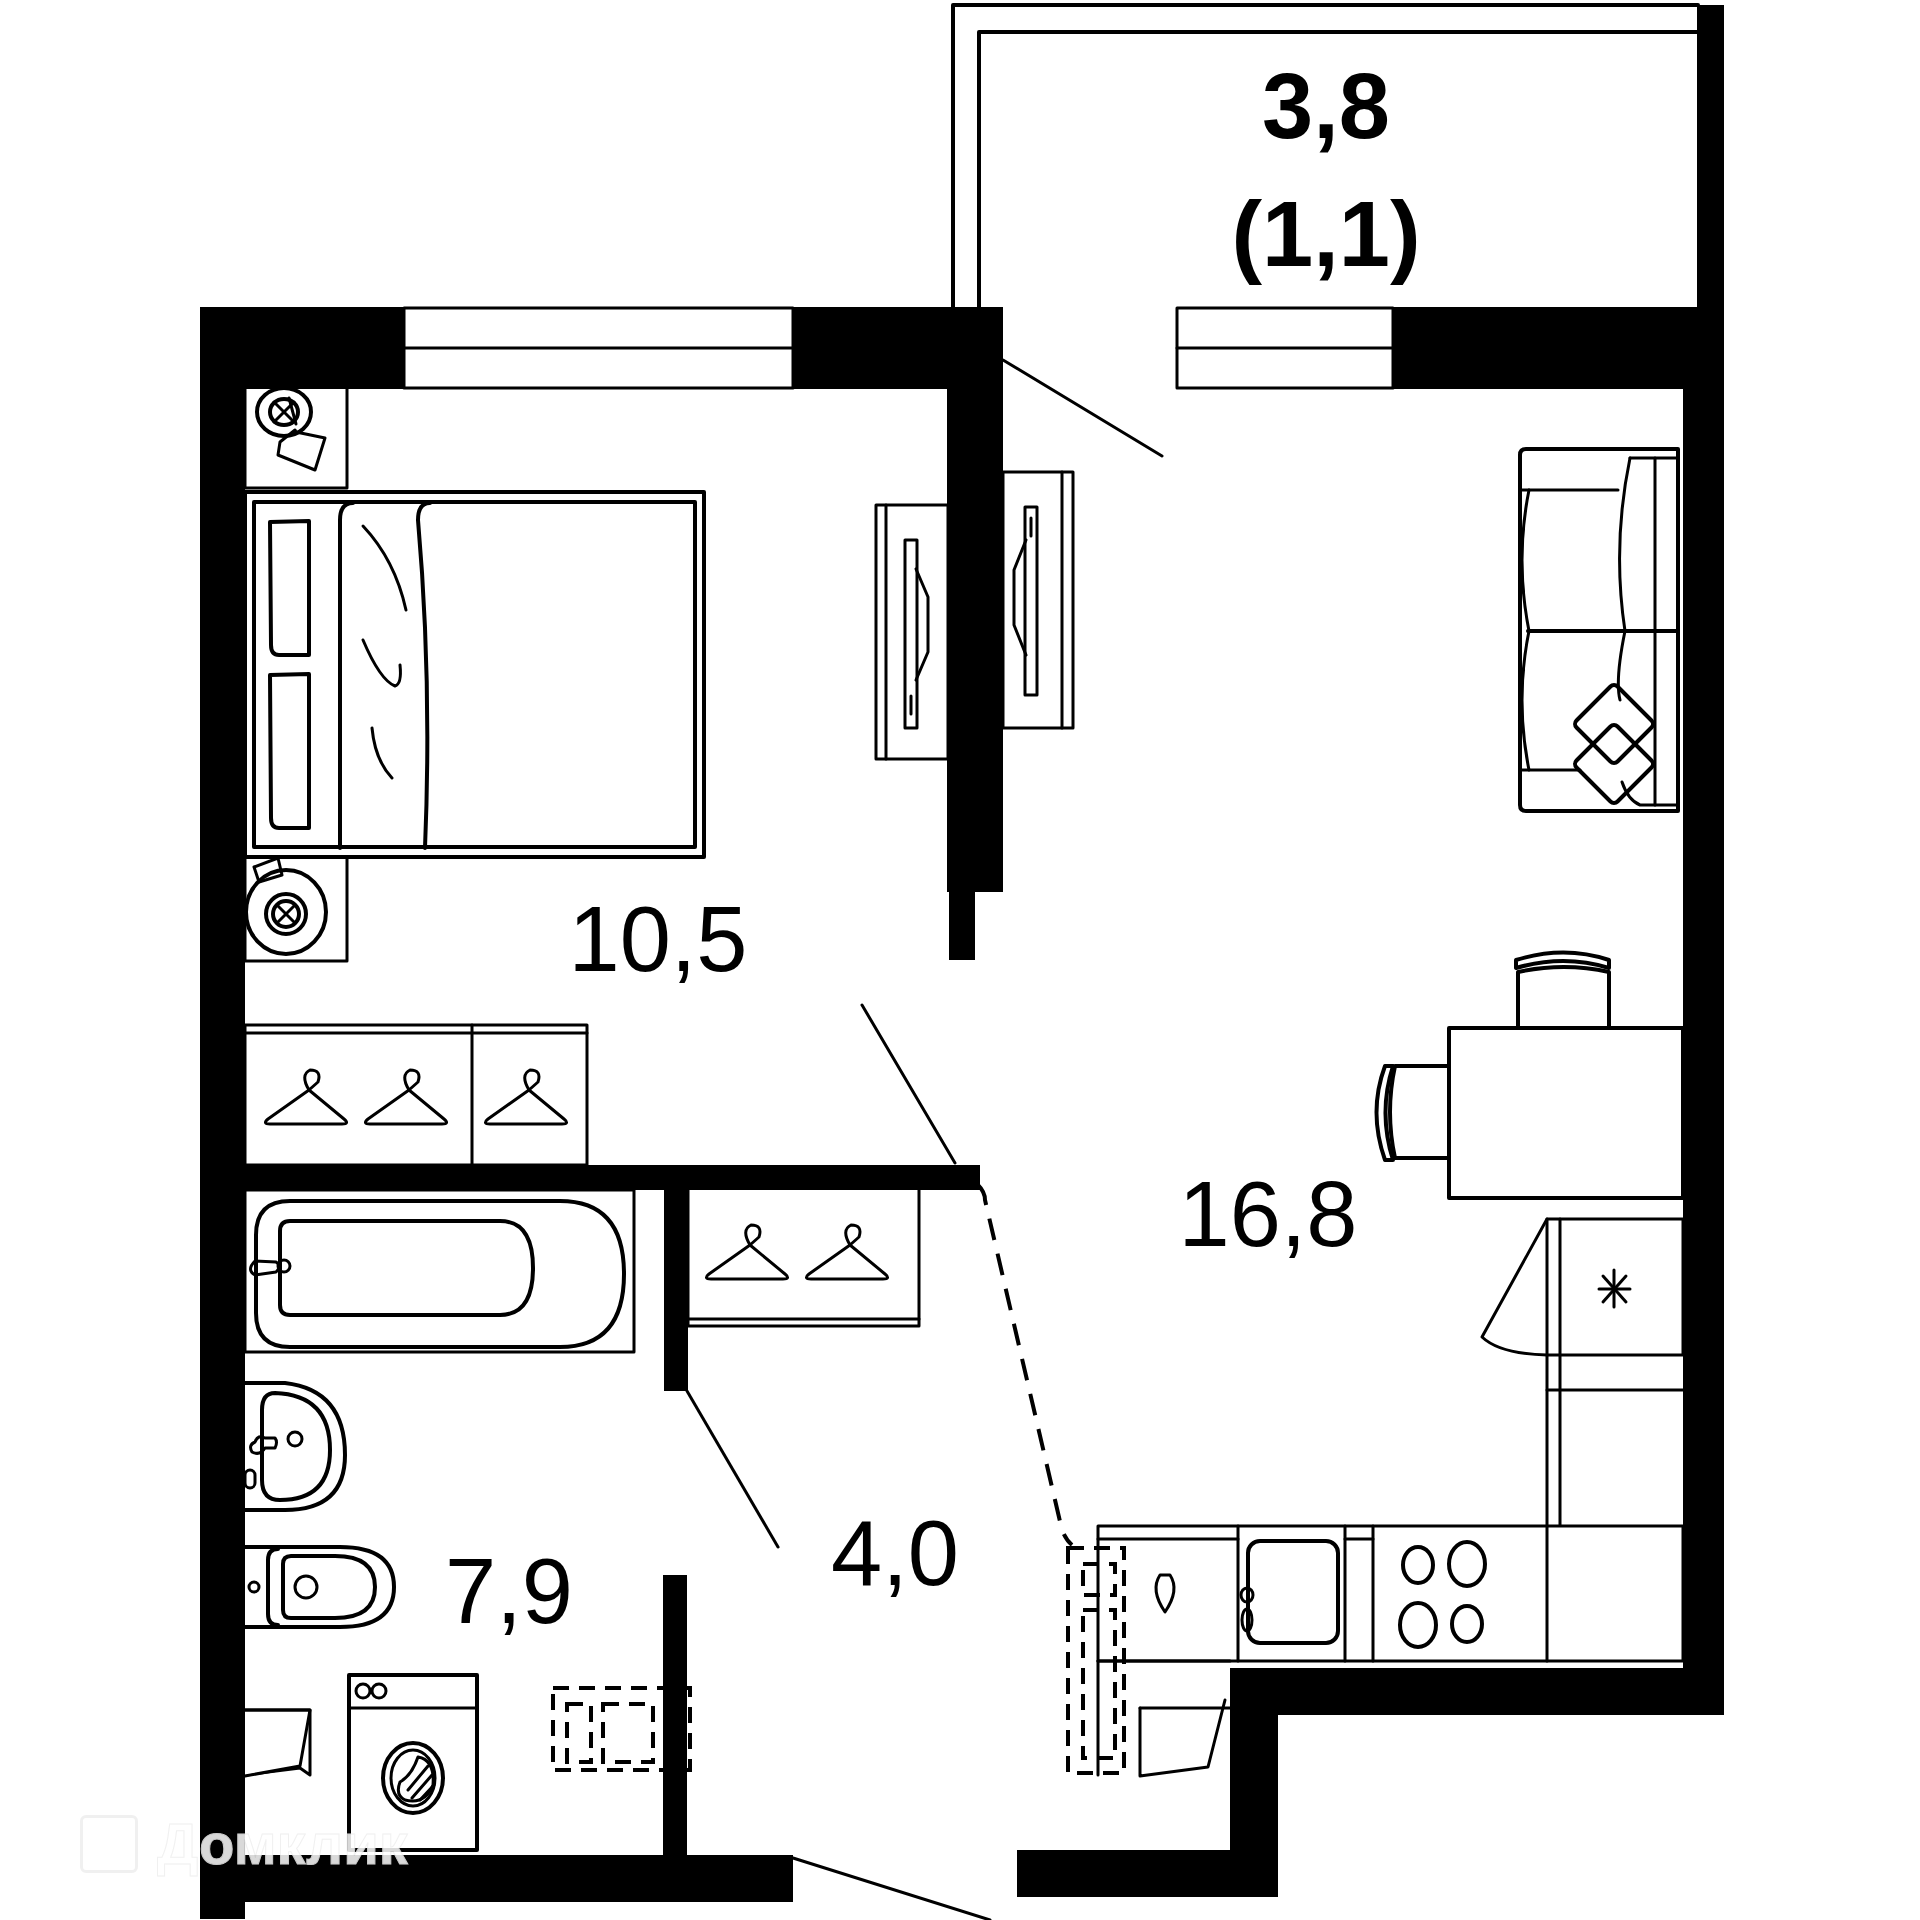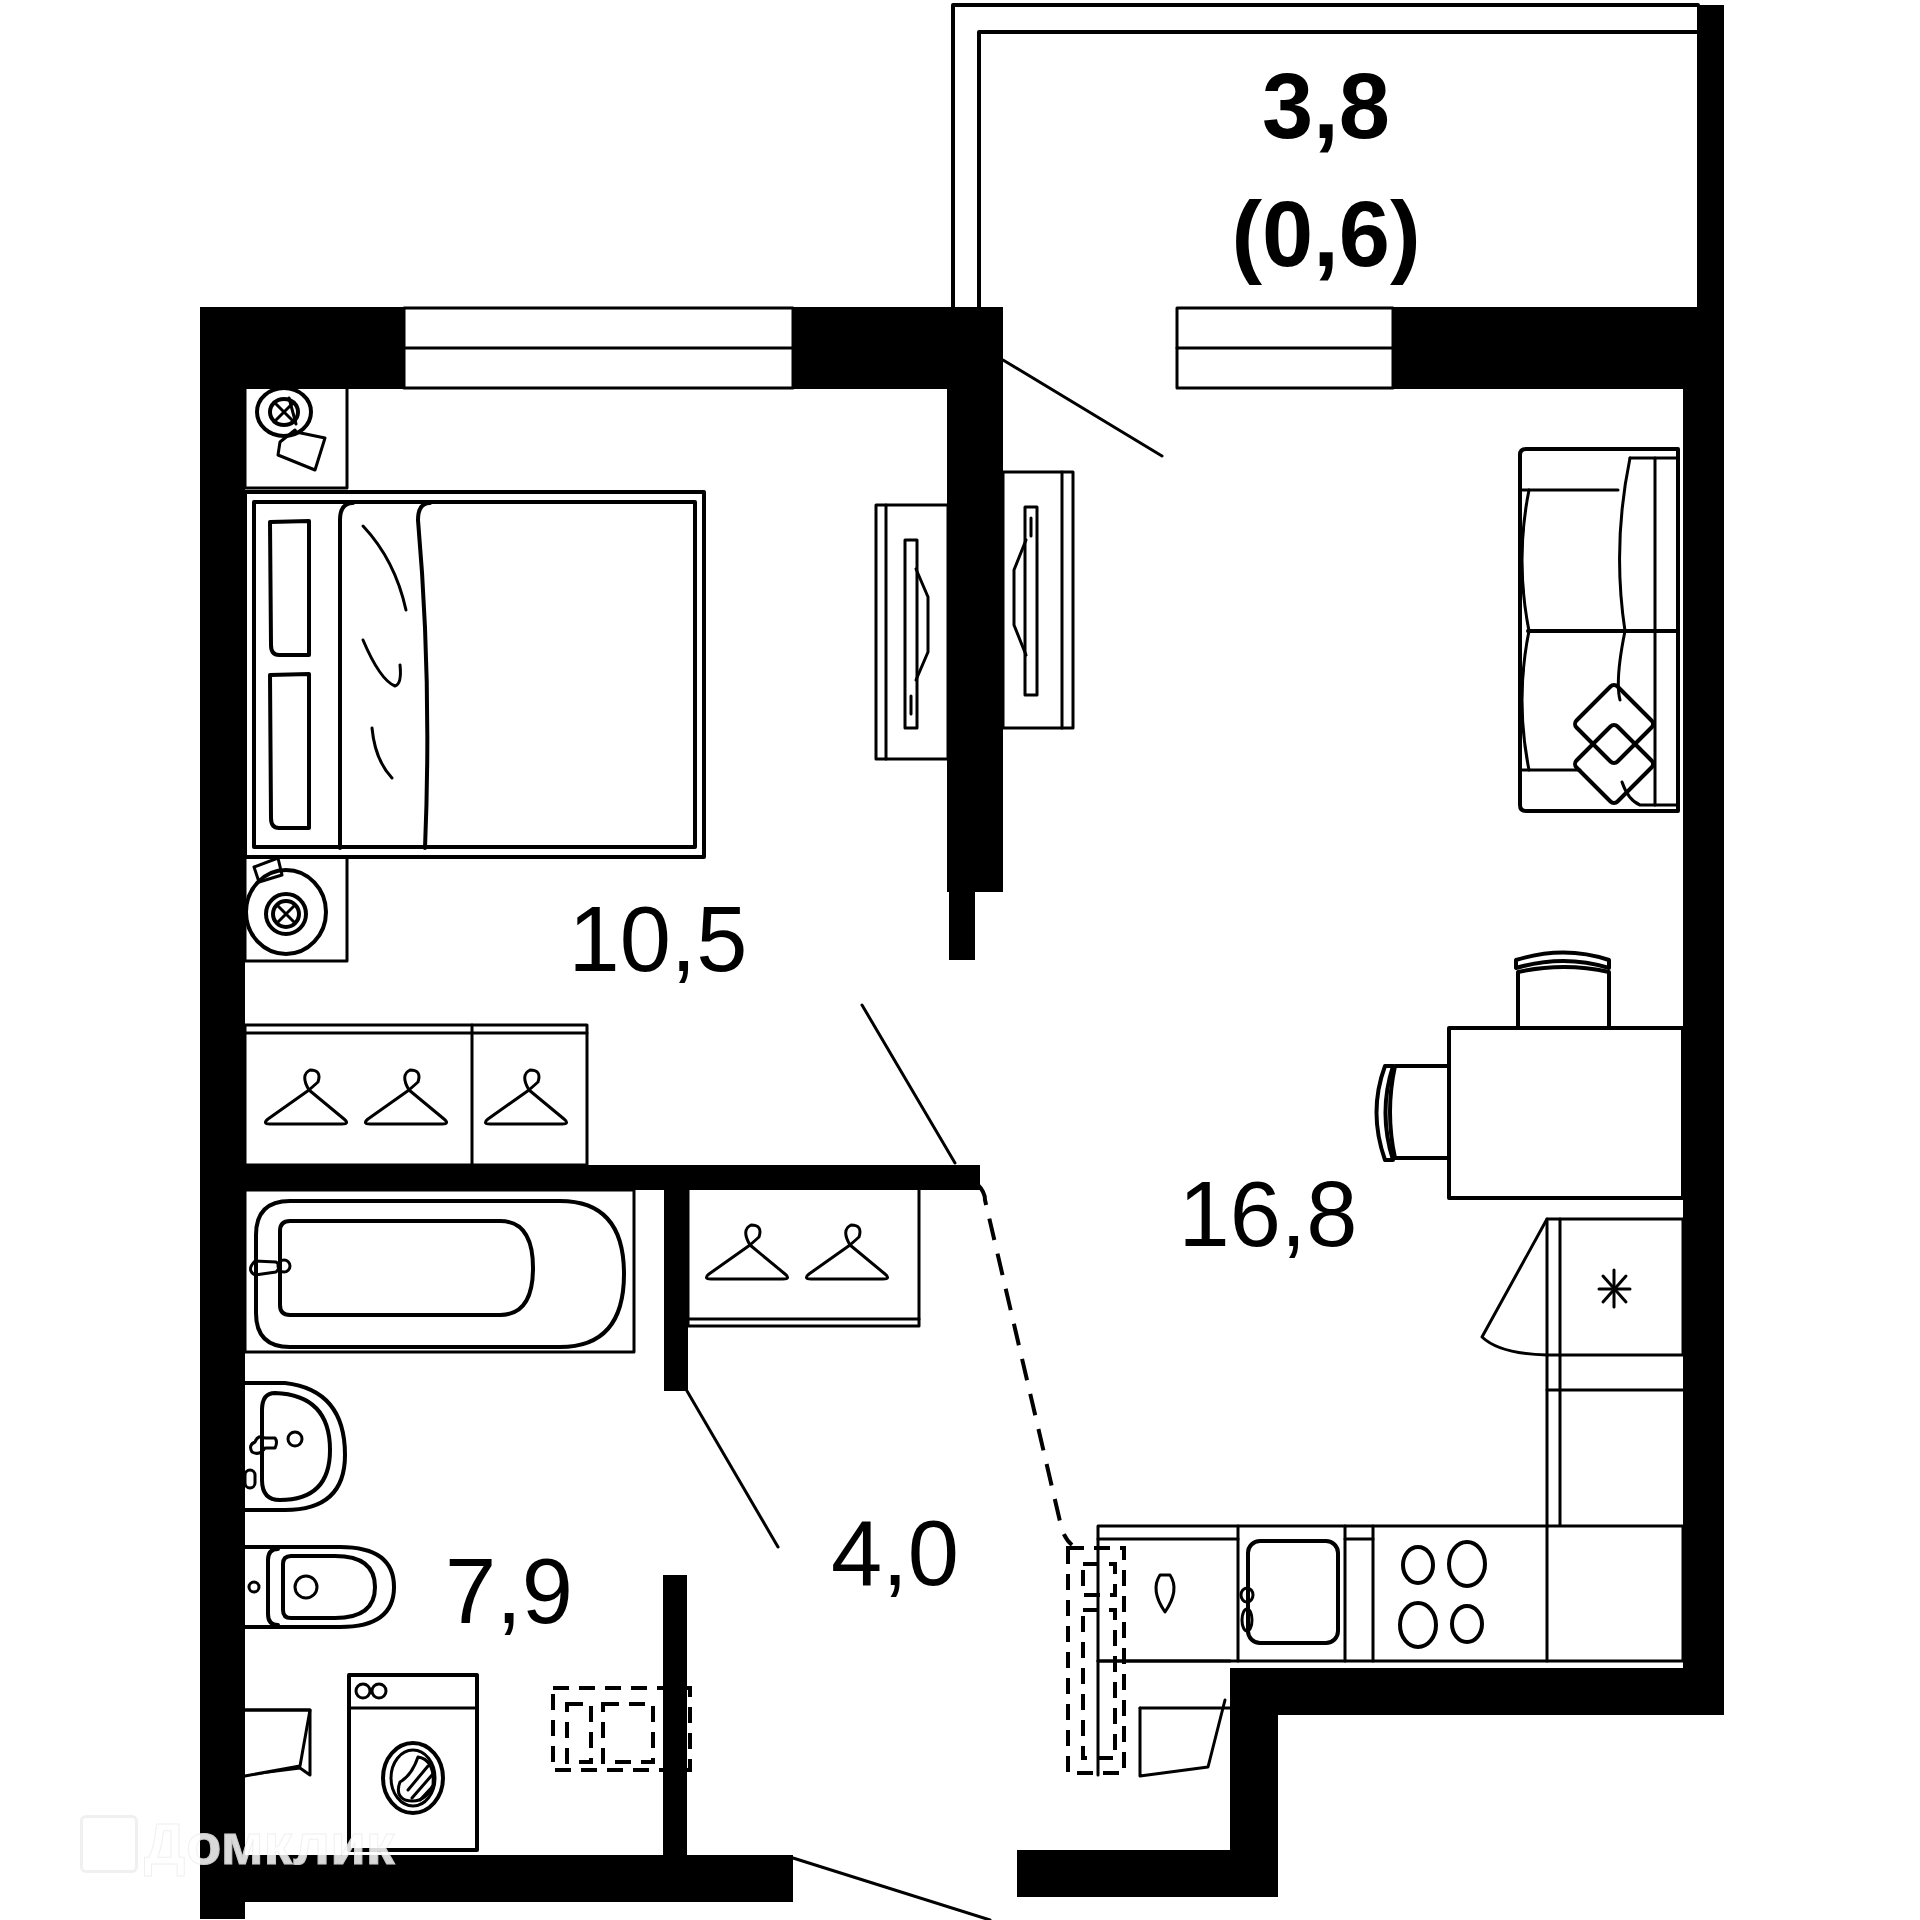--- a/index.html
+++ b/index.html
@@ -23,21 +23,21 @@
     }
     .watermark {
       position: absolute;
       left: 80px; top: 1810px;
       font-family: "Liberation Sans", sans-serif;
       font-size: 58px;
       font-weight: bold;
       color: #ffffff;
       -webkit-text-stroke: 1px #eeeeee;
       opacity: 0.85;
-      display: flex; align-items: center; gap: 6px;
+      display: flex; align-items: center; gap: 19px;
     }
     .watermark .logo {
       width: 58px; height: 58px;
       border: 3px solid #eeeeee; border-radius: 6px;
       box-sizing: border-box;
     }
   </style>
 </head>
 <body>
 
@@ -272,21 +272,21 @@
   </g>
   <g>
     <polyline class="thin" points="245,1710 310,1710 310,1775 300,1768 245,1775"></polyline>
     <polygon class="white" points="245,1712 305,1712 295,1766 245,1775"></polygon>
     <polyline class="thin" points="245,1710 310,1710 300,1766 245,1776"></polyline>
   </g>
 </svg>
 
 <div class="area-label" style="left:1326px; top:60px;font-weight:bold;">
   <div>3,8</div>
-  <div style="margin-top:36px;">(0,6)</div>
+  <div style="margin-top:36px;">(1,1)</div>
 </div>
 <div class="area-label" style="left:658px; top:893px;">10,5</div>
 <div class="area-label" style="left:1232px; top:1168px;margin-left:36px;">16,8</div>
 <div class="area-label" style="left:509px; top:1545px;">7,9</div>
 <div class="area-label" style="left:895px; top:1507px;">4,0</div>
 
 <div class="watermark">
   <span class="logo"></span>
   <span>Домклик</span>
 </div>

